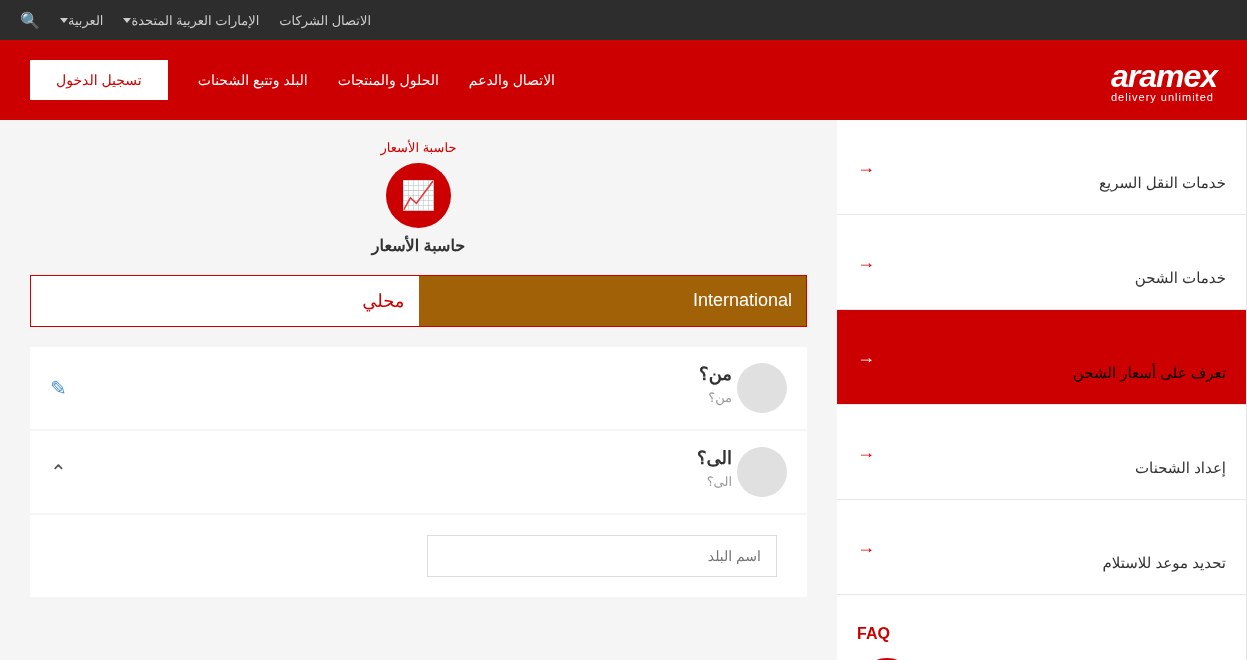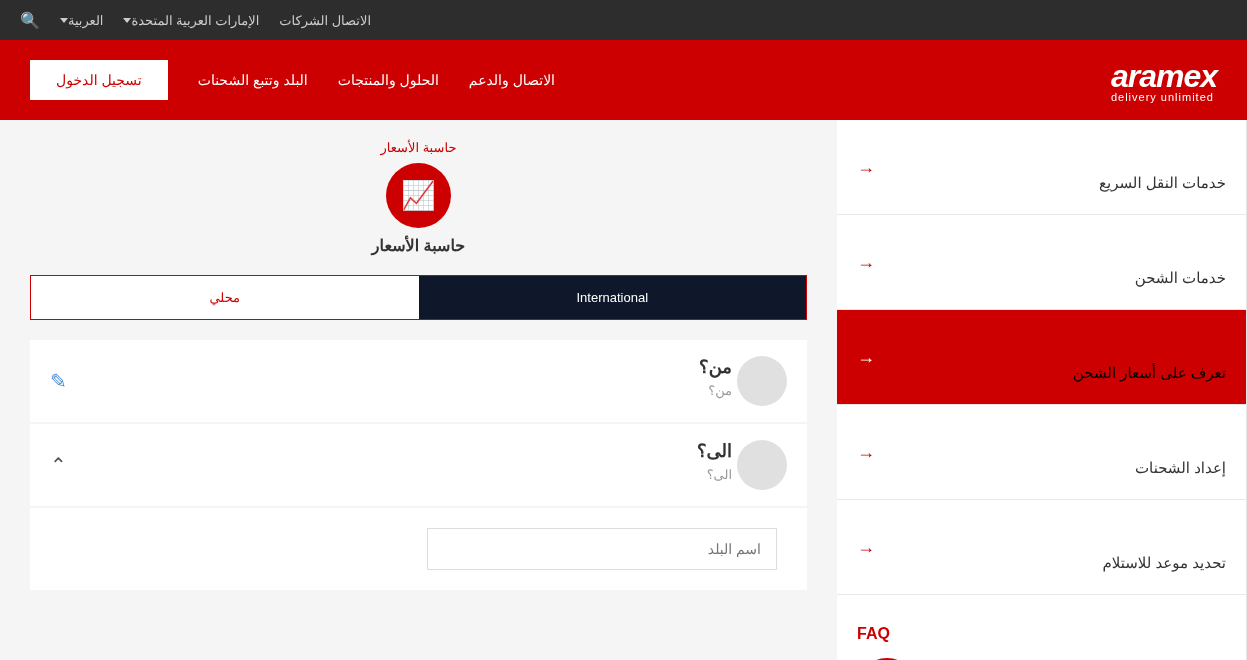--- a/index.html
+++ b/index.html
@@ -197,26 +197,25 @@
     
     .tabs {
       display: flex;
       margin-bottom: 20px;
       border: 1px solid #cc0000;
       overflow: hidden;
     }
     .tab {
       flex: 1;
       padding: 14px;
-      text-align: center;
-      font-size: 13px;
+      font-size: 18px;
       cursor: pointer;
     }
     .tab.active {
-      background: #0f172a;
+      background: #a16207;
       color: white;
     }
     .tab.inactive {
       background: white;
       color: #cc0000;
       border: none;
     }
 
     
     .form-section {

